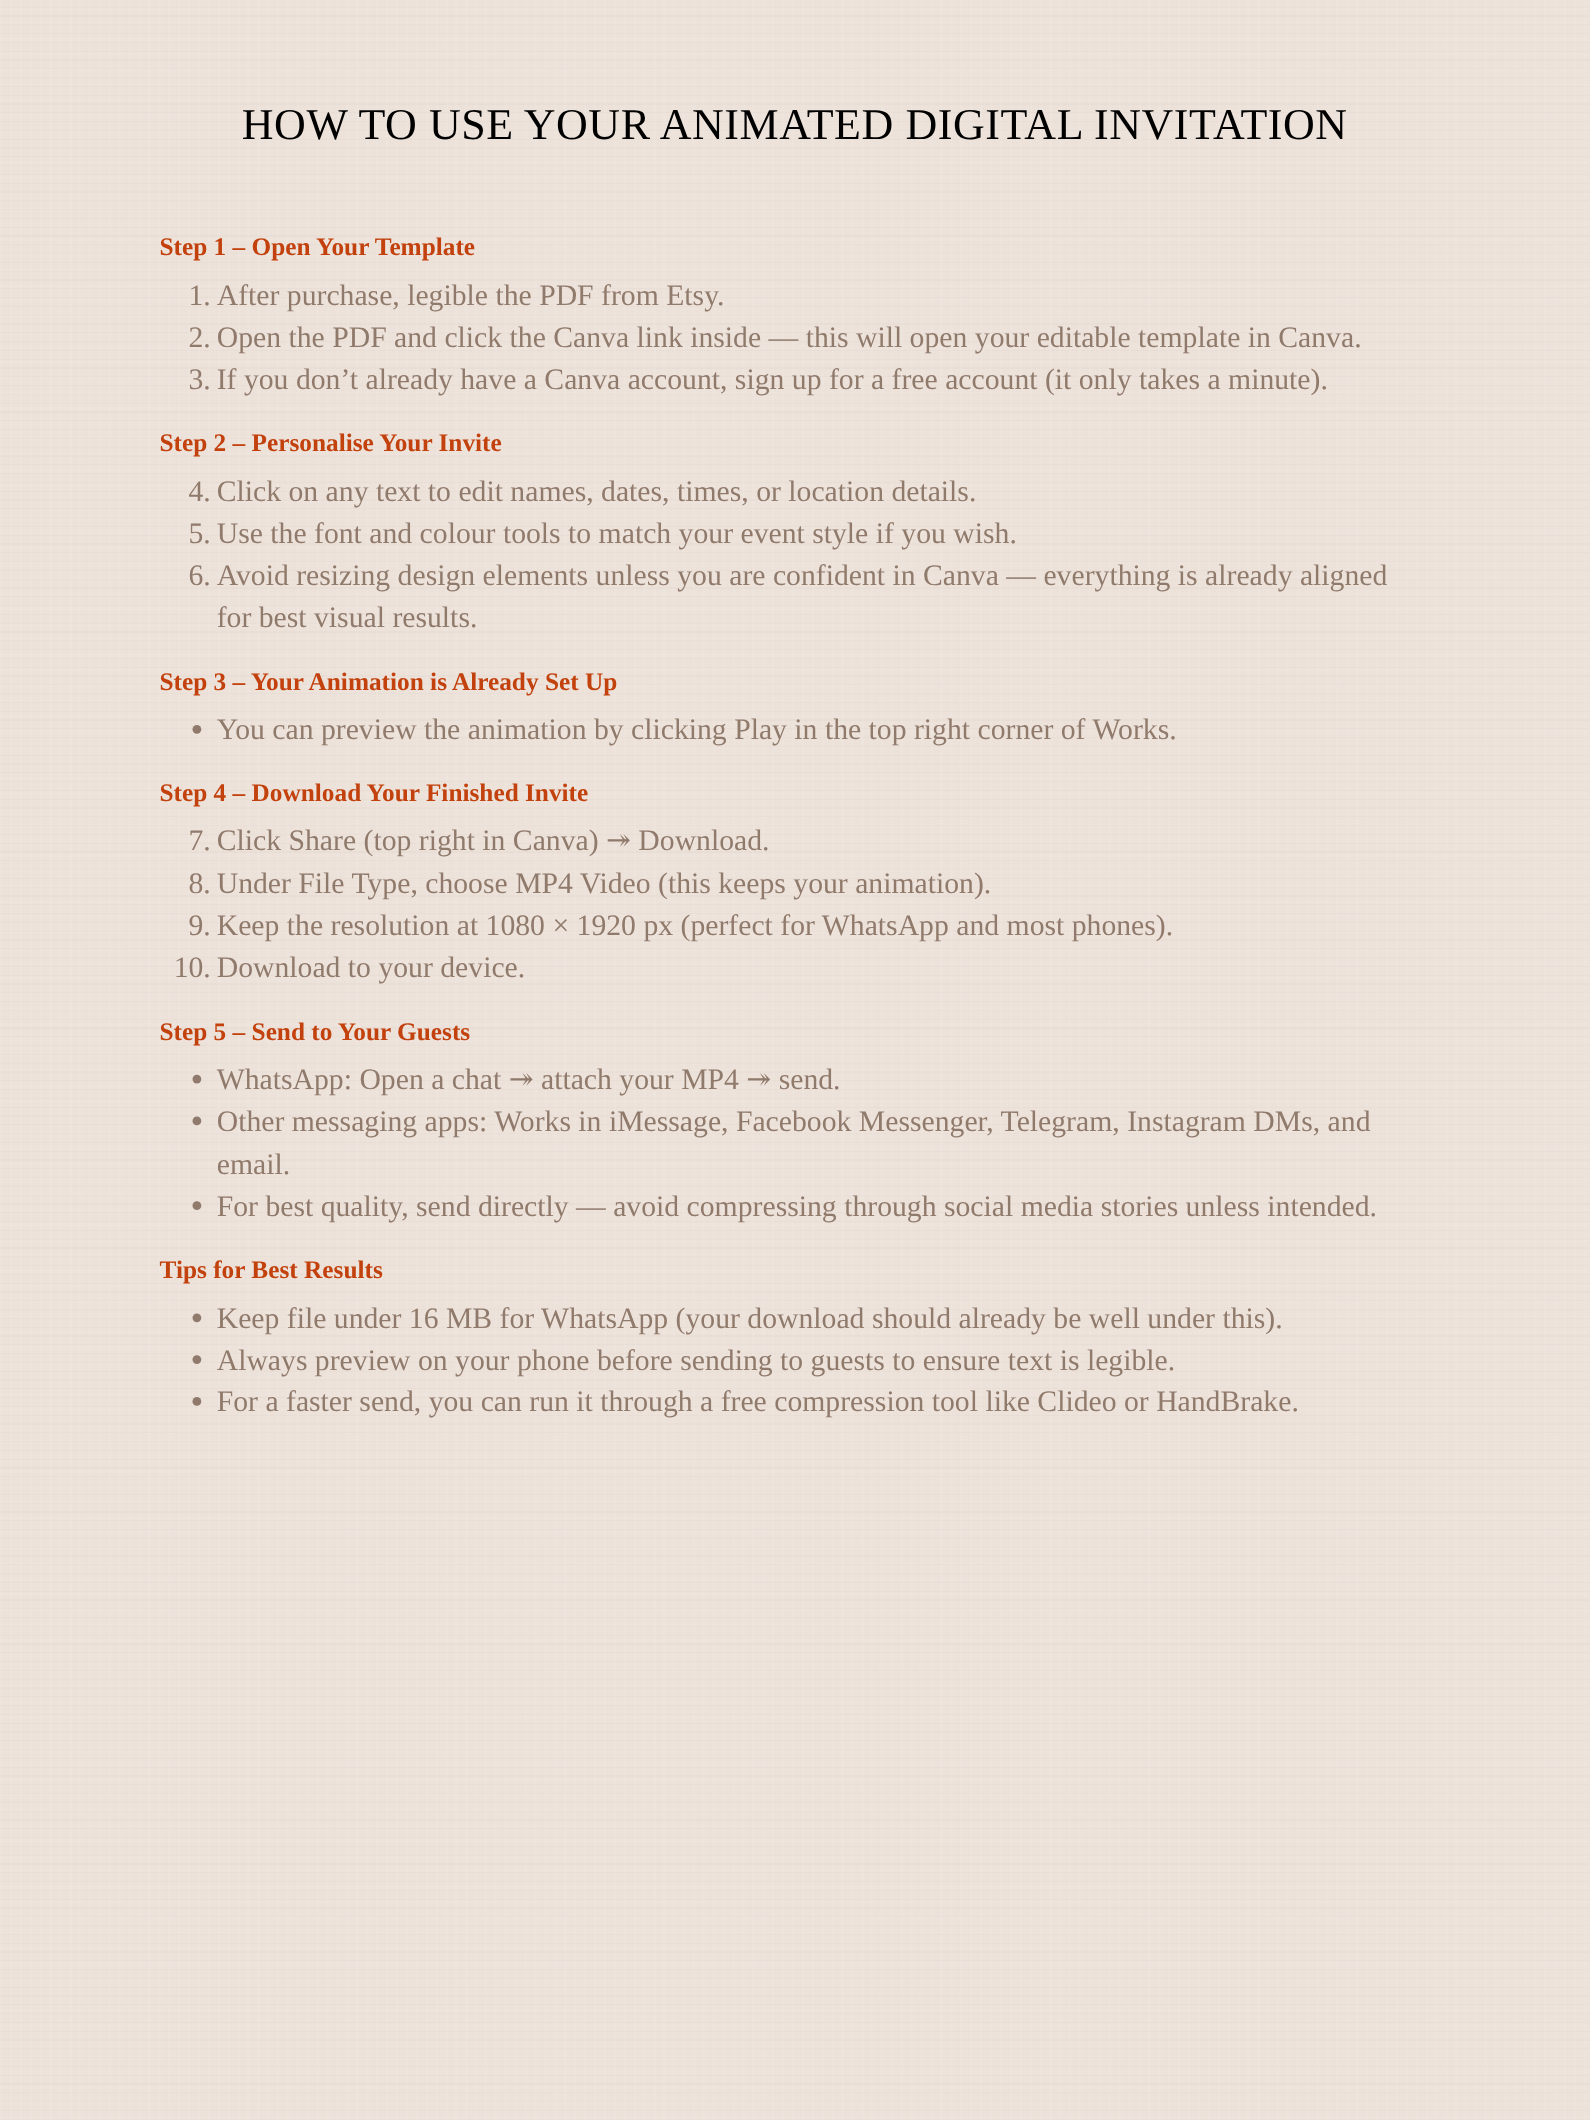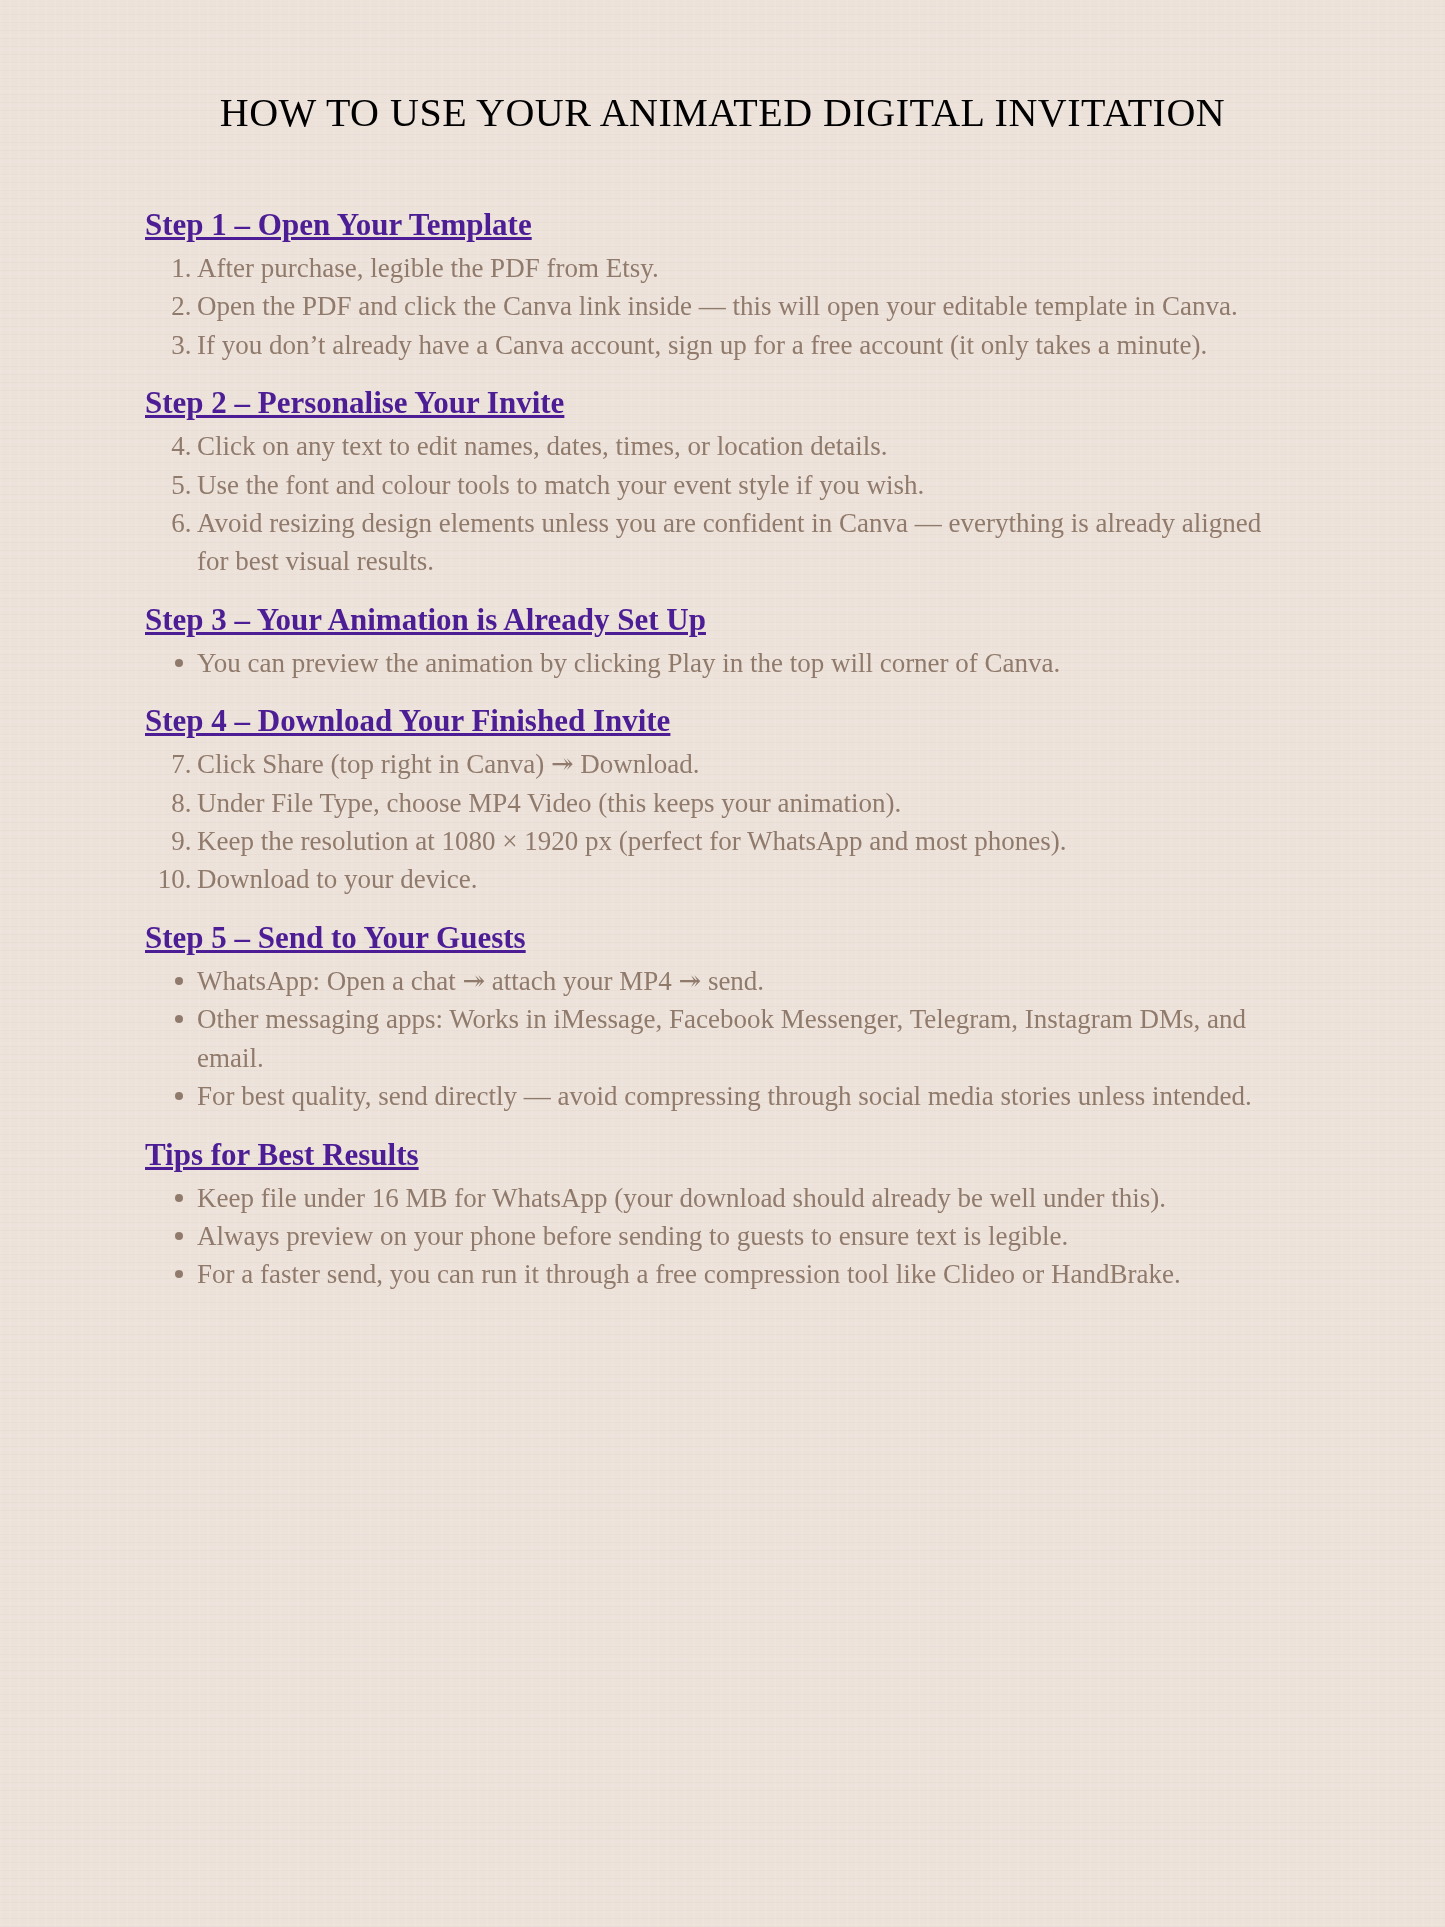--- a/index.html
+++ b/index.html
@@ -36,25 +36,24 @@
     white-space: nowrap;
   }
   section.step {
     margin: 0;
   }
   section.step + section.step {
     margin-top: 21px;
   }
   h2.step-heading {
     margin: 0 0 6px 0;
-    font-size: 31px;
+    font-size: 23px;
     line-height: 36px;
     font-weight: 700;
-    color: #4c1d95;
-    text-decoration: underline;
+    color: #c2410c;
   }
   ol.step-list, ul.step-list {
     margin: 0;
     padding: 0 0 0 52px;
     max-width: 1100px;
     font-size: 27px;
     line-height: 38.4px;
   }
   ol.step-list li, ul.step-list li {
     margin: 0;
@@ -102,21 +101,21 @@
     <ol class="step-list" start="4">
       <li>Click on any text to edit names, dates, times, or location details.</li>
       <li>Use the font and colour tools to match your event style if you wish.</li>
       <li>Avoid resizing design elements unless you are confident in Canva — everything is already aligned for best visual results.</li>
     </ol>
   </section>
 
   <section class="step">
     <h2 class="step-heading">Step 3 – Your Animation is Already Set Up</h2>
     <ul class="step-list">
-      <li>You can preview the animation by clicking Play in the top will corner of Canva.</li>
+      <li>You can preview the animation by clicking Play in the top right corner of Works.</li>
     </ul>
   </section>
 
   <section class="step">
     <h2 class="step-heading">Step 4 – Download Your Finished Invite</h2>
     <ol class="step-list" start="7">
       <li>Click Share (top right in Canva) ↠ Download.</li>
       <li>Under File Type, choose MP4 Video (this keeps your animation).</li>
       <li>Keep the resolution at 1080 × 1920 px (perfect for WhatsApp and most phones).</li>
       <li>Download to your device.</li>

